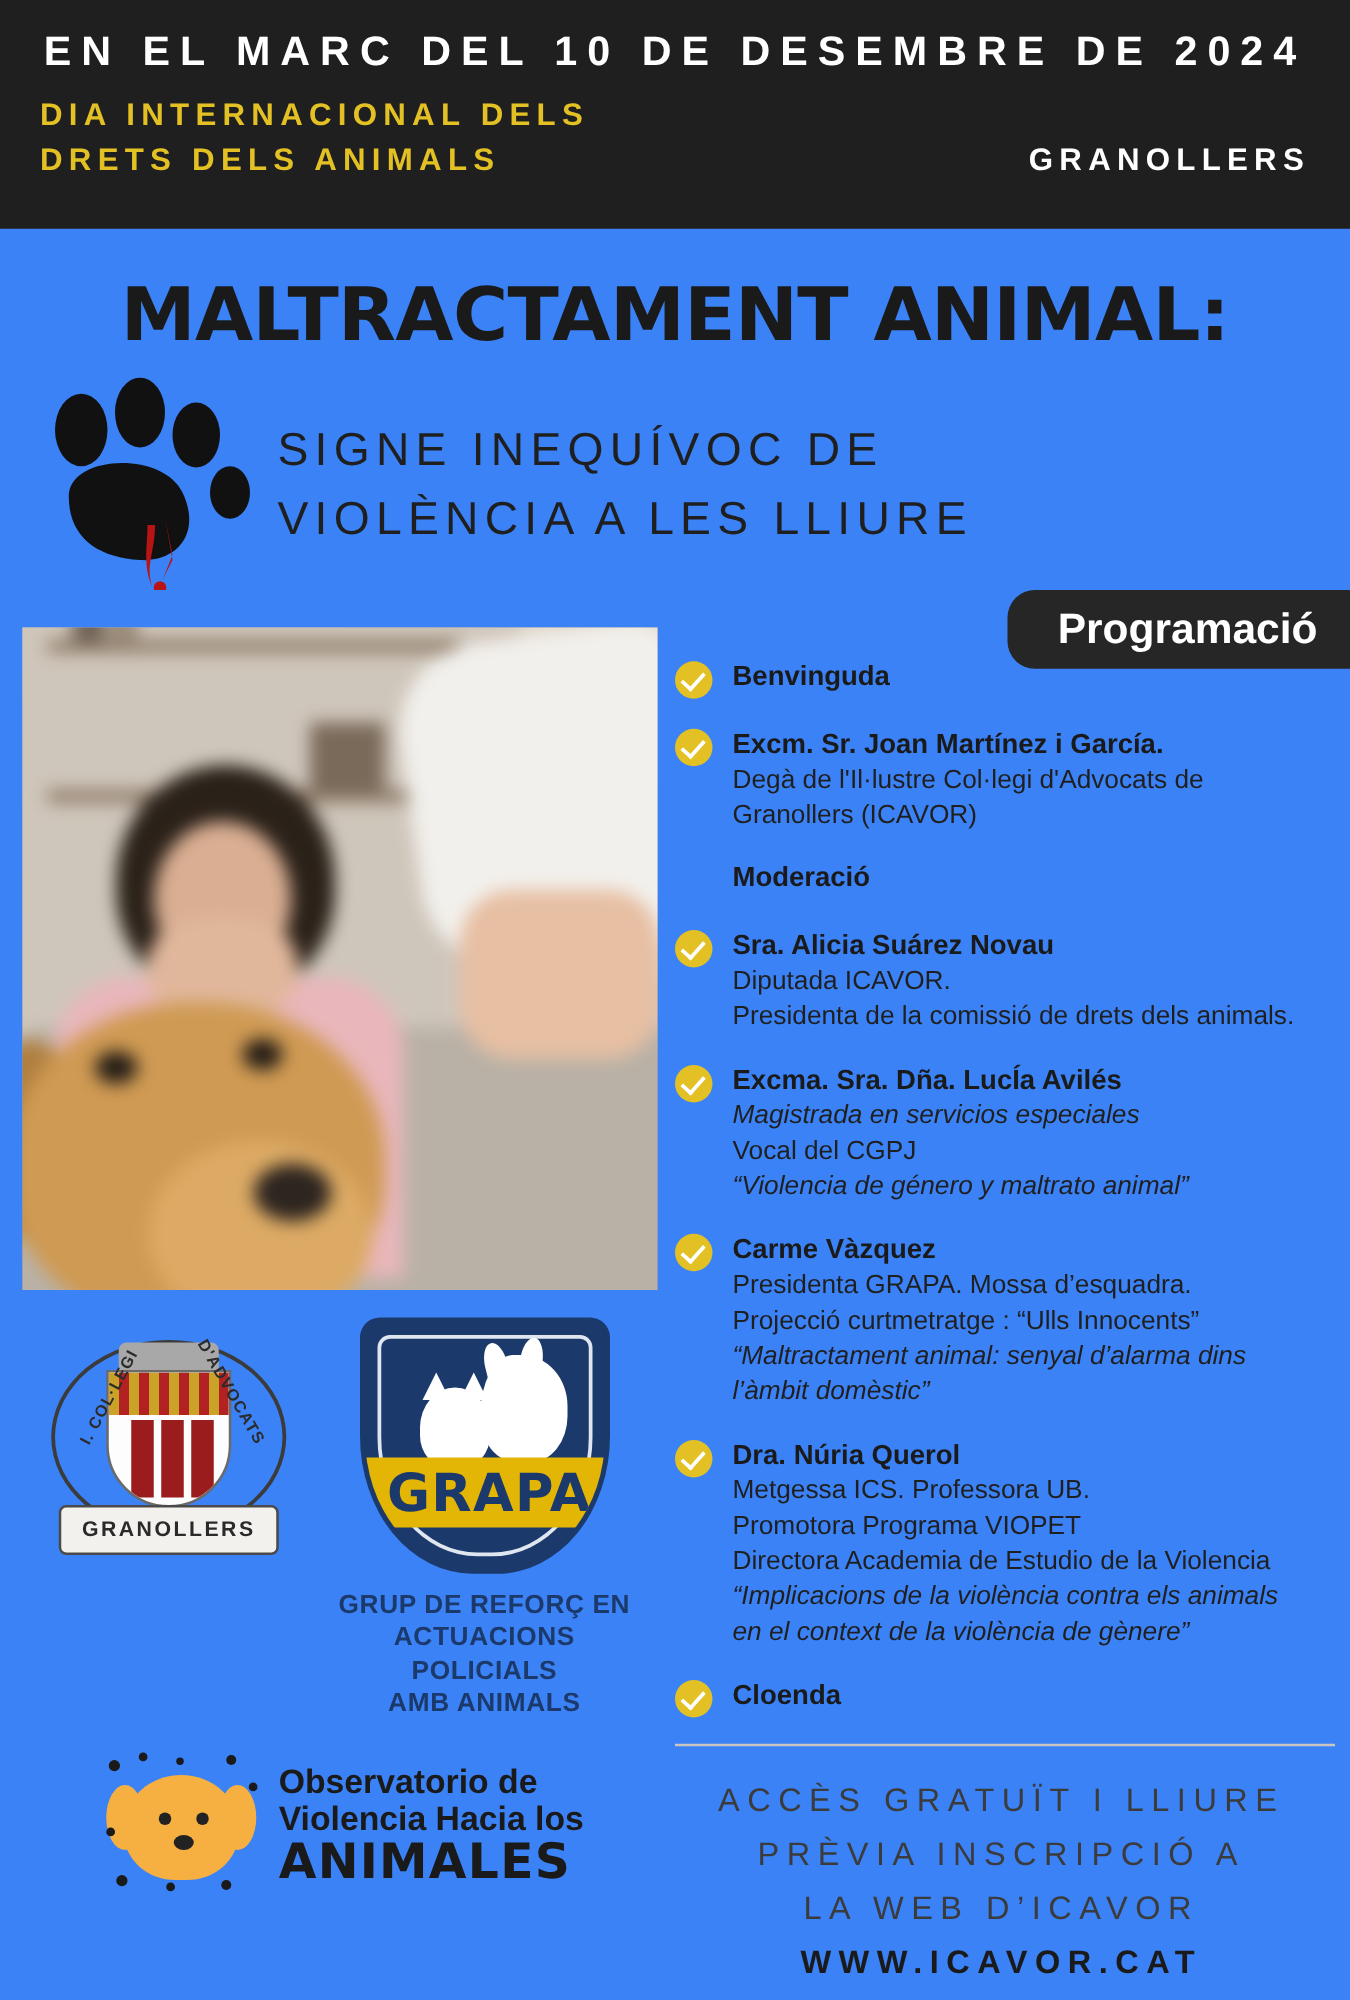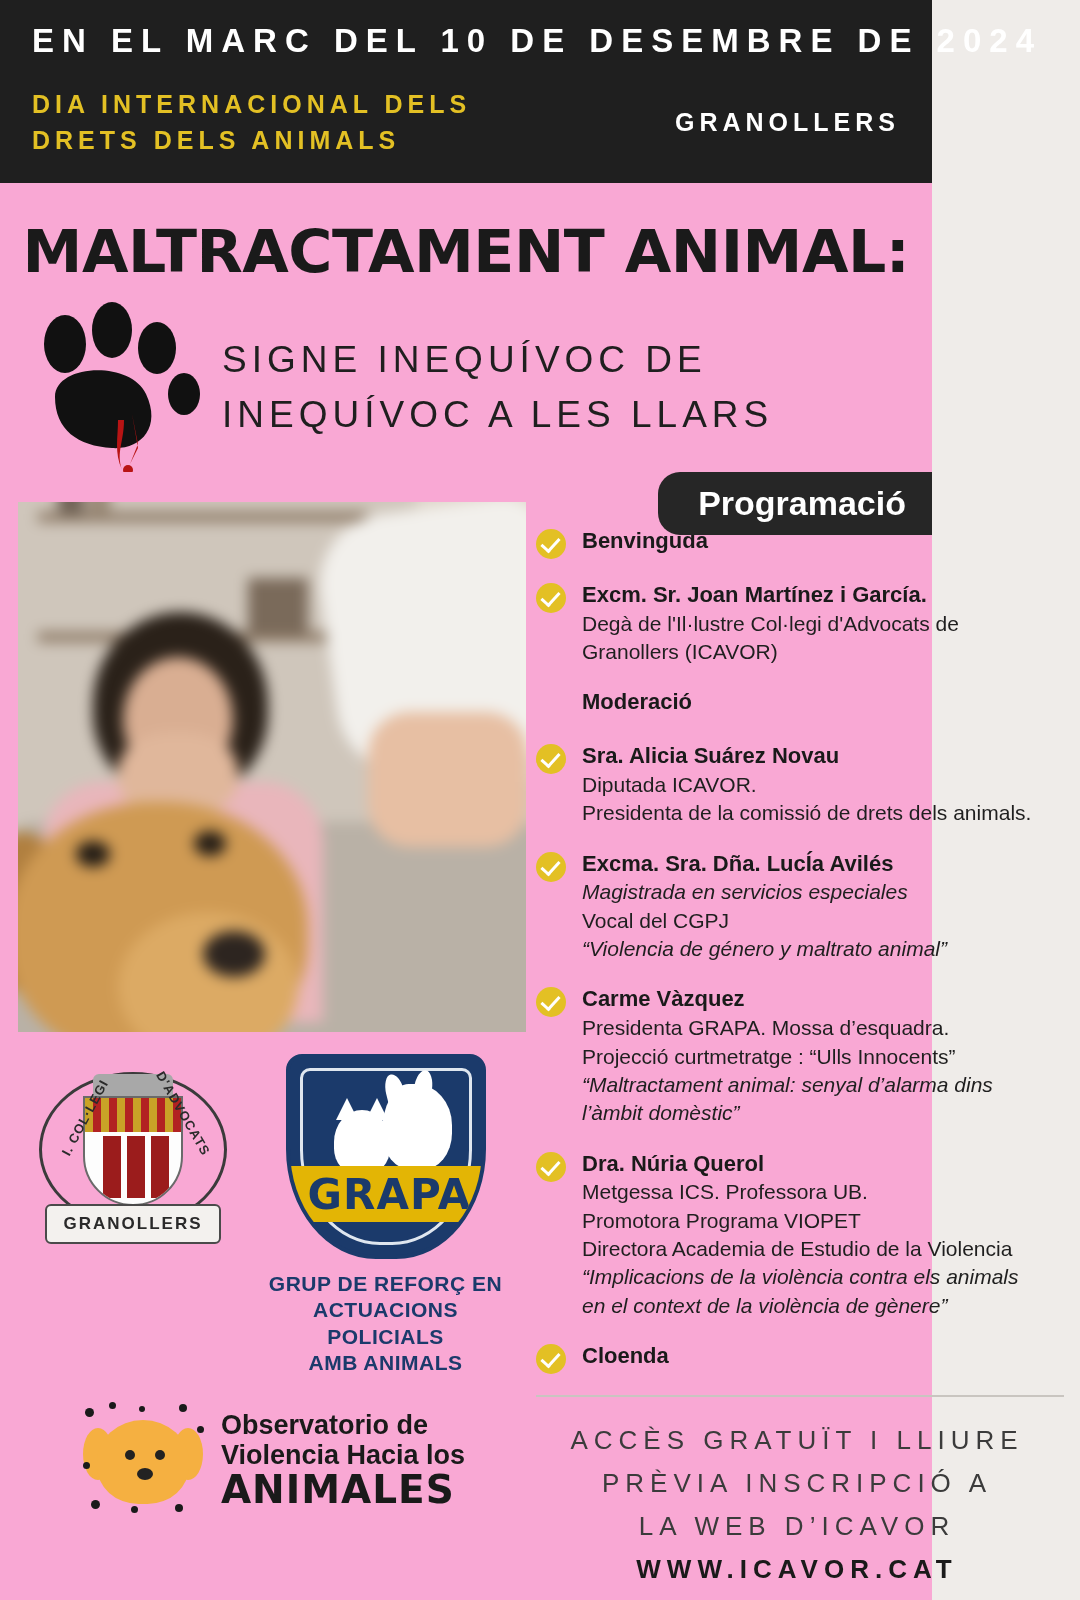--- a/index.html
+++ b/index.html
@@ -3,42 +3,42 @@
 <meta charset="utf-8">
 <style>
   * { box-sizing: border-box; margin: 0; padding: 0; }
   body {
     width: 1080px; height: 1600px;
     font-family: "Liberation Sans", sans-serif;
     background: #efece9;
     overflow: hidden;
     position: relative;
   }
-  .poster { width: 932px; height: 1600px; position: relative; background: #f9a8d4; }
+  .poster { width: 1080px; height: 1600px; position: relative; background: #3b82f6; }
 
   
   .header {
     background: #1f1f1f;
     height: 183px;
     padding: 22px 32px 0 32px;
     position: relative;
   }
   .header-line1 {
     color: #ffffff;
     font-size: 33px;
     font-weight: bold;
     letter-spacing: 8px;
     text-align: center;
     white-space: nowrap;
   }
   .header-sub {
     display: flex;
     justify-content: space-between;
-    align-items: center;
-    margin-top: 26px;
+    align-items: flex-end;
+    margin-top: 14px;
   }
   .header-left {
     color: #e3c024;
     font-size: 25px;
     font-weight: bold;
     letter-spacing: 5px;
     line-height: 1.45;
   }
   .header-right {
     color: #ffffff;
@@ -246,21 +246,21 @@
         <ellipse cx="137" cy="46" rx="19" ry="26" fill="#111111"></ellipse>
         <ellipse cx="164" cy="92" rx="16" ry="21" fill="#111111"></ellipse>
         <path d="M35 95 C35 62 110 58 126 92 C142 126 120 148 92 146 C58 144 35 128 35 95 Z" fill="#111111"></path>
         <path d="M112 112 L118 146 L110 162 L118 142 L112 112 Z" fill="#b81414"></path>
         <path d="M104 118 C104 140 96 150 102 168 C94 150 98 136 98 118 Z" fill="#b81414"></path>
         <circle cx="108" cy="168" r="5" fill="#b81414"></circle>
       </svg>
     </div>
     <div class="subtitle">
       <div>SIGNE INEQUÍVOC DE</div>
-      <div>INEQUÍVOC A LES LLARS</div>
+      <div>VIOLÈNCIA A LES LLIURE</div>
     </div>
   </div>
 
   <div class="prog-tag">Programació</div>
 
   <div class="body-cols">
 
     <div class="col-left">
       <div class="photo">
         <div class="blurwrap">

